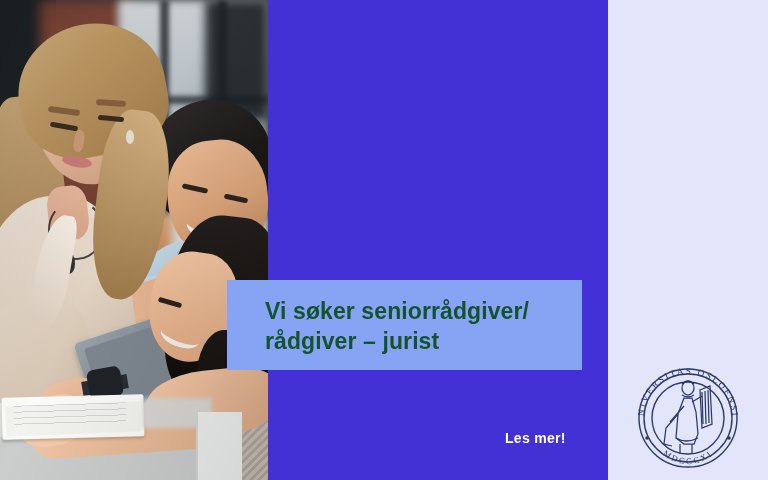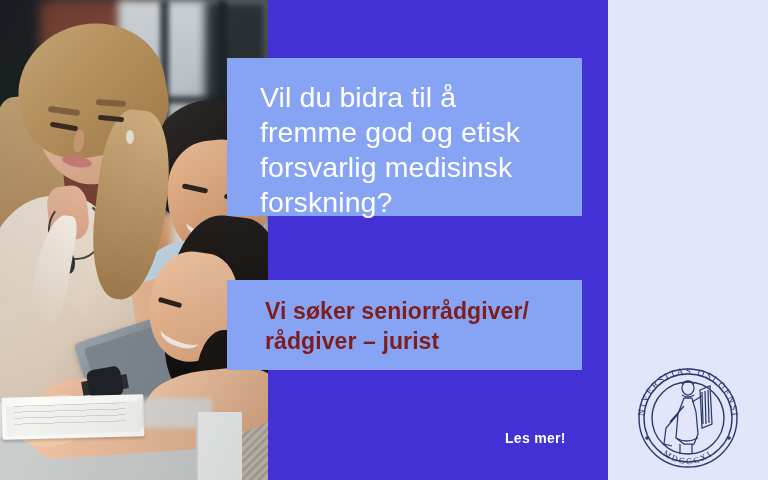--- a/index.html
+++ b/index.html
@@ -164,21 +164,21 @@
 
   
   .rightpanel{position:absolute;left:608px;top:0;width:160px;height:480px;background:#e3e5fb;}
 
   
   .box{position:absolute;background:#87a4f4;}
   .box1{left:227px;top:58px;width:355px;height:158px;}
   .box2{left:227px;top:280px;width:355px;height:90px;}
   .box1 .txt{position:absolute;left:33px;top:22px;width:300px;color:#ffffff;
        font-size:28.5px;line-height:35px;font-weight:400;letter-spacing:.1px;}
-  .box2 .txt{position:absolute;left:38px;top:16px;width:300px;color:#7f1d1d;
+  .box2 .txt{position:absolute;left:38px;top:16px;width:300px;color:#14532d;
        font-size:23px;line-height:30px;font-weight:700;letter-spacing:.1px;}
 
   .lesmer{position:absolute;left:505px;top:430px;color:#ffffff;font-size:14px;
        font-weight:700;letter-spacing:.3px;}
 
   
   .rek{position:absolute;left:650px;top:26px;width:92px;height:44px;}
   .rek svg{display:block;}
 
   
@@ -262,23 +262,20 @@
     <div class="ph kbd"></div>
     <div class="ph box-right"></div>
 
     <div class="ph photo-shade"></div>
   </div>
 
   <div class="purple"></div>
 
   <div class="rightpanel"></div>
 
-  <div class="box box1">
-    <div class="txt">Vil du bidra til å fremme god og etisk forsvarlig medisinsk forskning?</div>
-  </div>
 
   <div class="box box2">
     <div class="txt">Vi søker seniorrådgiver/ rådgiver – jurist</div>
   </div>
 
   <div class="lesmer">Les mer!</div>
 
 
   <div class="seal">
     <svg width="112" height="118" viewBox="0 0 112 118">

